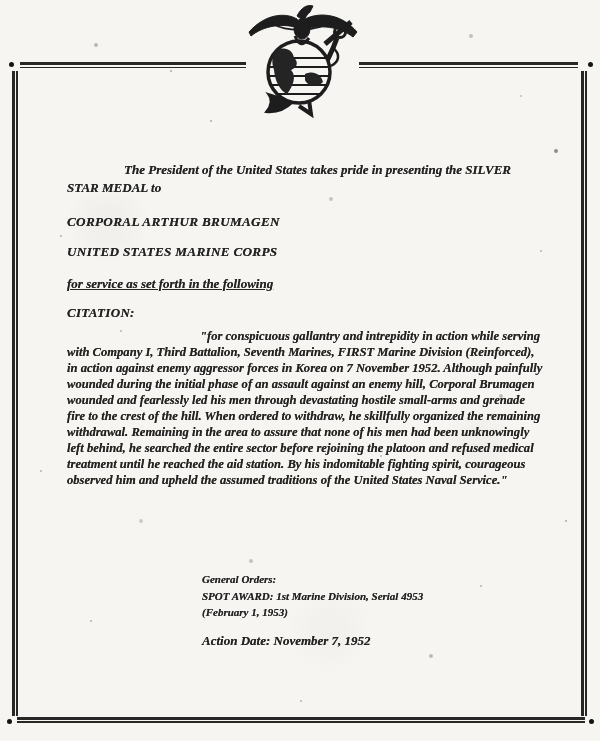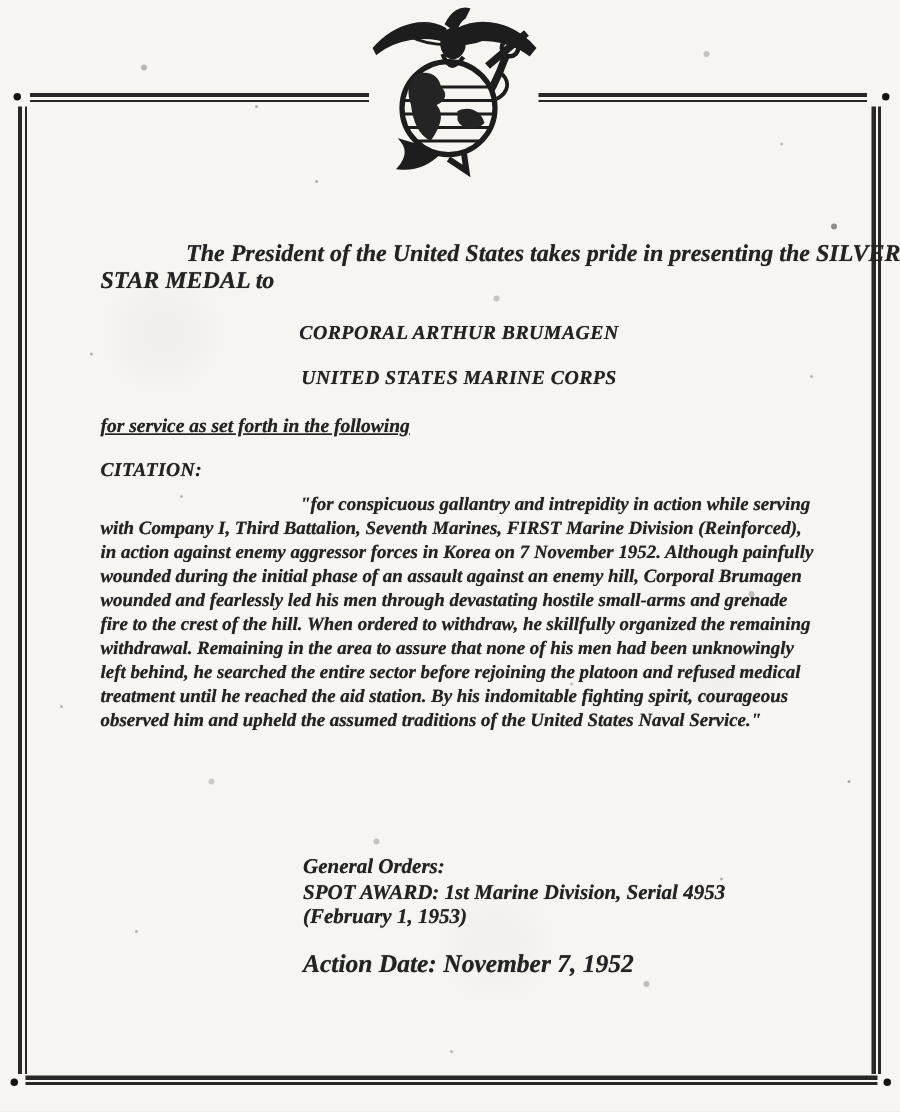--- a/index.html
+++ b/index.html
@@ -36,30 +36,30 @@
     background:linear-gradient(to right,
       #181818 0,#181818 3px,
       transparent 3px,transparent 4.5px,
       #181818 4.5px,#181818 6.2px,
       transparent 6.2px);
     opacity:.93;
   }
   .dot{width:5px;height:5px;border-radius:50%;background:#141414;}
 
   
-  .intro{left:67px;top:161px;font-size:16px;line-height:17.5px;}
+  .intro{left:67px;top:161px;font-size:13px;line-height:17.5px;}
   .intro .first{padding-left:57px;}
-  .heading{left:67px;top:214px;width:478px;text-align:center;font-size:13.2px;letter-spacing:.3px;white-space:pre;}
+  .heading{left:67px;top:214px;width:478px;font-size:13.2px;letter-spacing:.3px;white-space:pre;}
   .heading.branch{top:244px;}
   .service{left:67px;top:276px;font-size:13px;white-space:pre;text-decoration:underline;}
   .citlabel{left:67px;top:305px;font-size:13px;letter-spacing:.3px;white-space:pre;}
   .citation{left:67px;top:328px;font-size:12.6px;line-height:16px;}
   .citation .first{padding-left:133px;}
-  .orders{left:202px;top:571px;font-size:14px;line-height:16.5px;}
-  .actiondate{left:202px;top:633px;font-size:17px;white-space:pre;}
+  .orders{left:202px;top:571px;font-size:11px;line-height:16.5px;}
+  .actiondate{left:202px;top:633px;font-size:13px;white-space:pre;}
 
   
   .speckles{left:0;top:0;width:2px;height:2px;background:transparent;border-radius:50%;
     box-shadow:
       95px 44px 0 1px #b9b8b4, 210px 120px 0 0 #aeaca8, 470px 35px 0 1px #c2c1bd,
       555px 150px 0 1px #8f8e8a, 540px 250px 0 0 #b5b4b0, 60px 235px 0 0 #b2b1ad,
       330px 198px 0 1px #c6c5c1, 120px 330px 0 0 #b7b6b2, 500px 395px 0 1px #c0bfbb,
       40px 470px 0 0 #b4b3af, 565px 520px 0 0 #a9a8a4, 250px 560px 0 1px #c4c3bf,
       90px 620px 0 0 #b1b0ac, 430px 655px 0 1px #bcbbb7, 300px 700px 0 0 #b6b5b1,
       170px 70px 0 0 #adaca8, 520px 95px 0 0 #c1c0bc, 380px 455px 0 0 #bab9b5,

